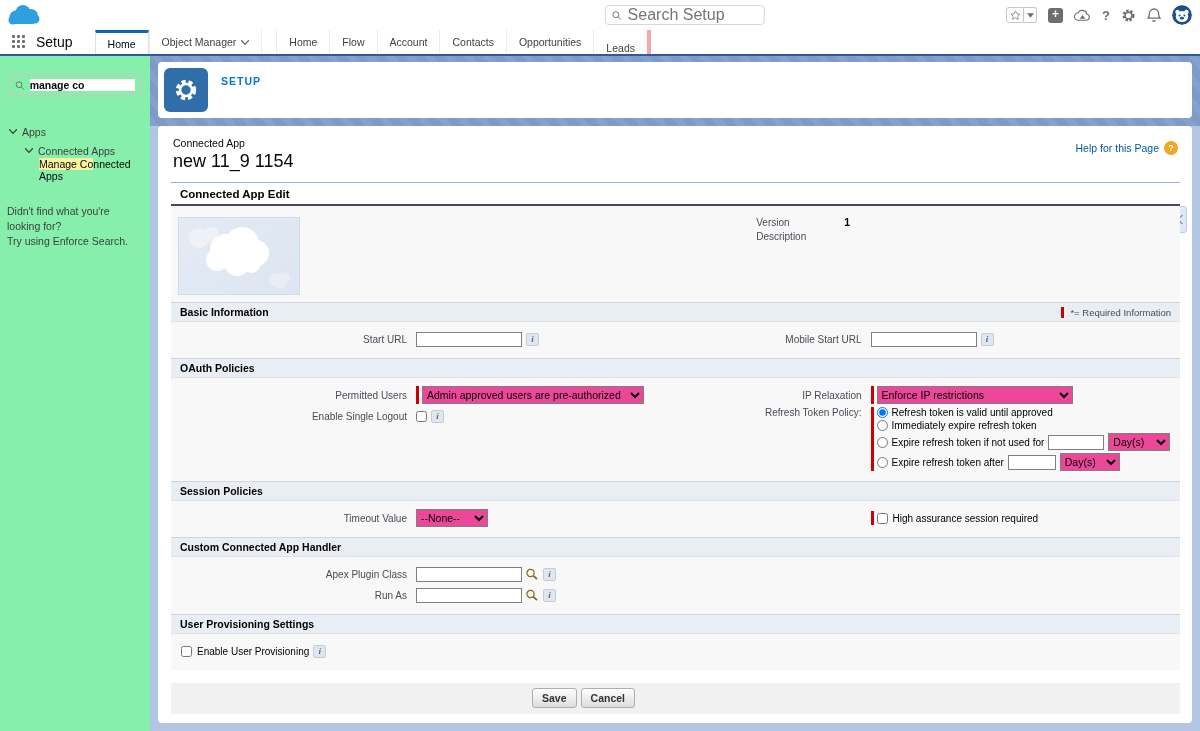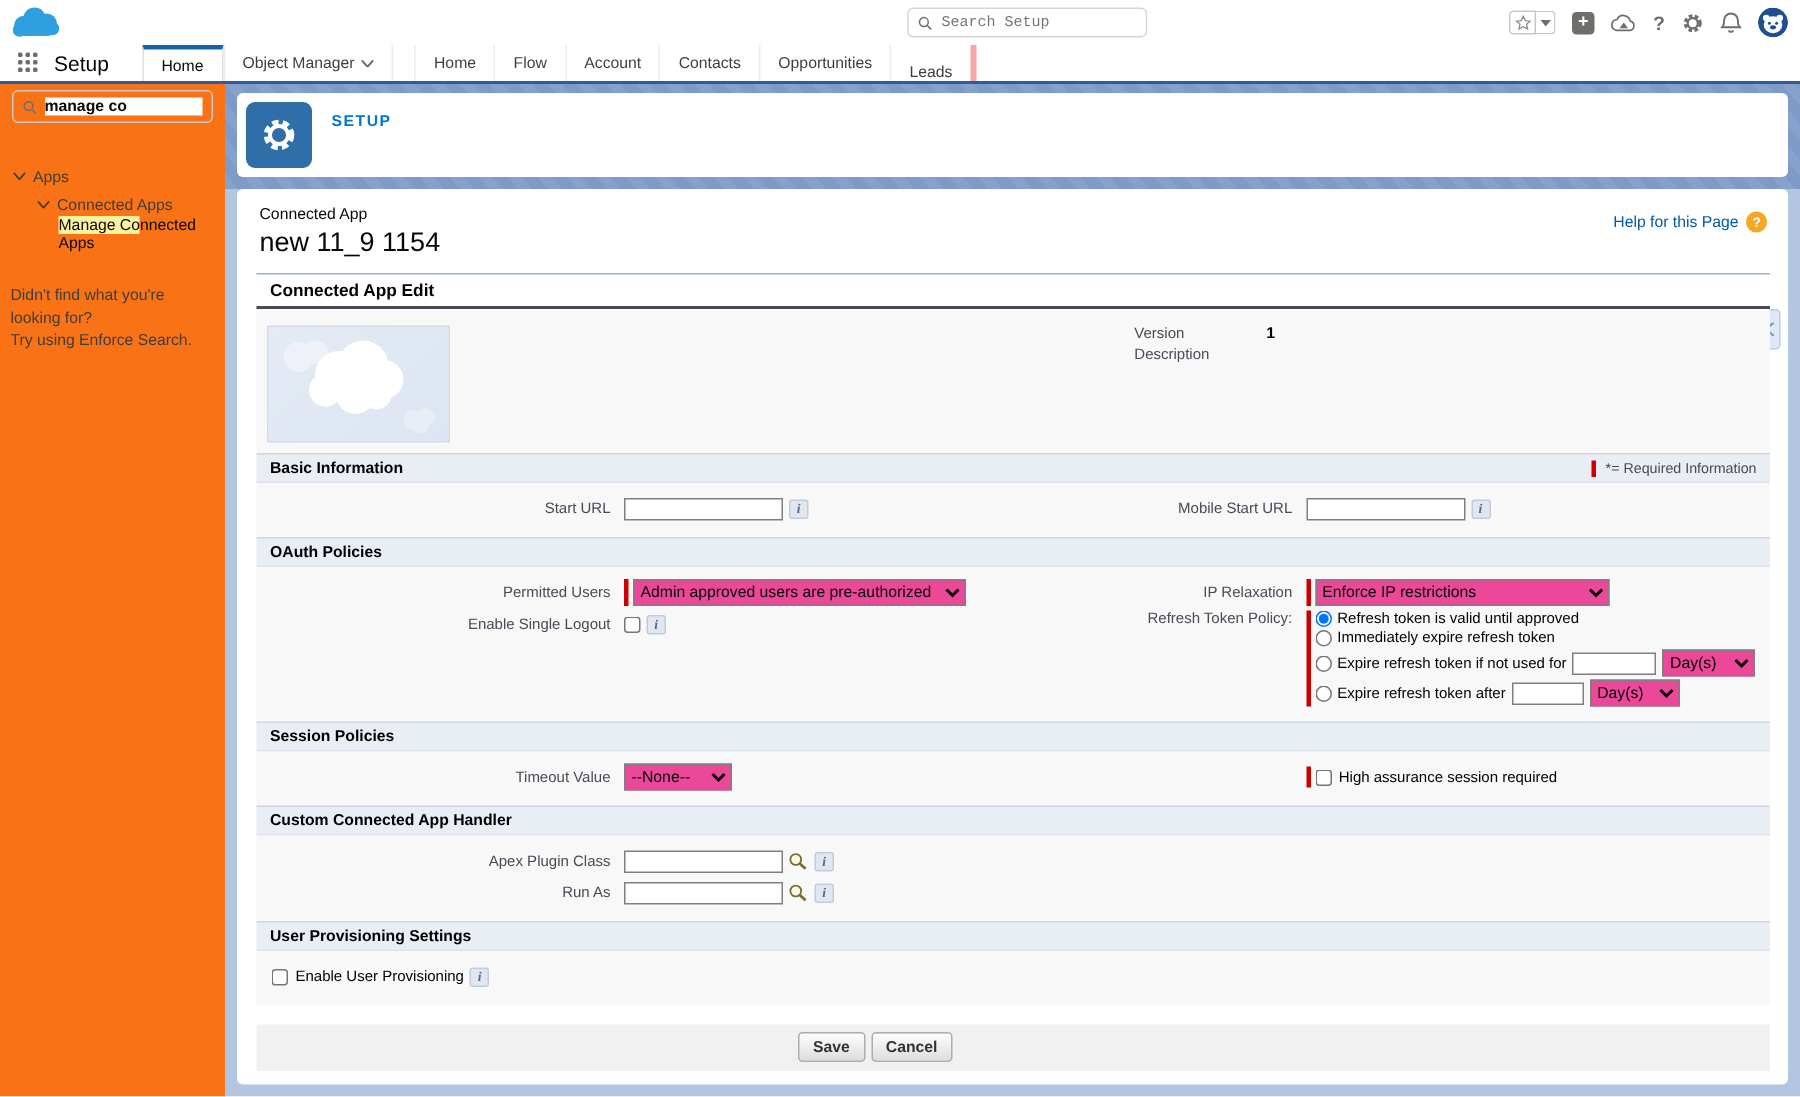--- a/index.html
+++ b/index.html
@@ -4,21 +4,21 @@
 <style>
   * { box-sizing: border-box; margin: 0; padding: 0; }
   html,body { width:1200px; height:731px; font-family:"Liberation Sans", sans-serif; background:#fff; }
   .app { width:1200px; height:731px; display:flex; flex-direction:column; overflow:hidden; }
 
   
   .g-header { height:30px; background:#fff; position:relative; display:flex; align-items:center; flex-shrink:0; }
   .logo { margin-left:6px; display:flex; align-items:center; }
   .g-search { position:absolute; left:50%; top:5px; transform:translateX(3%); width:160px; height:20px;
     border:1px solid #d8d6d4; border-radius:4px; display:flex; align-items:center; padding:0 6px; gap:6px; background:#fff; }
-  .g-search input { border:none; outline:none; font-size:10px; color:#3e3e3c; width:100%; font-family:Liberation Mono, monospace; }
+  .g-search input { border:none; outline:none; font-size:16px; color:#3e3e3c; width:100%; font-family:Liberation Sans, sans-serif; }
   .g-icons { position:absolute; right:8px; top:0; height:30px; display:flex; align-items:center; gap:11px; }
   .fav { display:flex; }
   .fav span { border:1px solid #c9c7c5; height:16px; display:flex; align-items:center; justify-content:center; }
   .fav .star-box { width:18px; border-radius:3px 0 0 3px; }
   .fav .caret-box { width:13px; border-left:none; border-radius:0 3px 3px 0; }
   .plus-box { width:15px; height:15px; background:#706e6b; border-radius:3px; color:#fff; font-size:12px; line-height:13px;
     text-align:center; font-weight:bold; }
   .qmark { color:#706e6b; font-size:13px; font-weight:bold; }
   .avatar { width:20px; height:20px; border-radius:50%; overflow:hidden; }
 
@@ -32,21 +32,21 @@
   .tab { display:flex; align-items:center; gap:5px; padding:0 12px; font-size:10.5px; color:#3e3e3c;
     border-left:1px solid #ececec; cursor:pointer; }
   .tab:last-child { border-right:4px solid #fca5a5;align-items:flex-end; }
   .tab.active { border-top:3px solid #1464ab; background:#fff; color:#080707; border-left:1px solid #e0e0e0; border-right:1px solid #e0e0e0; }
   .tab.spacer-right { margin-right:14px; border-right:1px solid #ececec; }
 
   
   .body { flex:1; display:flex; min-height:0; }
 
   
-  .sidebar { width:150px; background:#f97316; flex-shrink:0; padding-top:4px; }
+  .sidebar { width:150px; background:#86efac; flex-shrink:0; padding-top:18px; }
   .s-search { margin:0 8px; height:22px; border:1px solid #c9c7c5; border-radius:4px; display:flex; align-items:center;
     gap:5px; padding:0 6px; }
   .s-search input { border:none; outline:none; width:100%; font-size:10.5px; font-weight:bold; color:#080707; font-family:"Liberation Sans",sans-serif; }
   .tree { margin-top:26px; font-size:10.5px; color:#3e3e3c; }
   .t-row { display:flex; align-items:center; gap:5px; height:19px; cursor:pointer; }
   .t-apps { padding-left:9px; }
   .t-capps { padding-left:25px; }
   .t-manage { padding-left:39px; height:20px; color:#080707; }
   .hl { background:#fbf3a0; }
   .not-found { margin:24px 8px 0 7px; font-size:10.5px; color:#3e3e3c; line-height:15px; }

